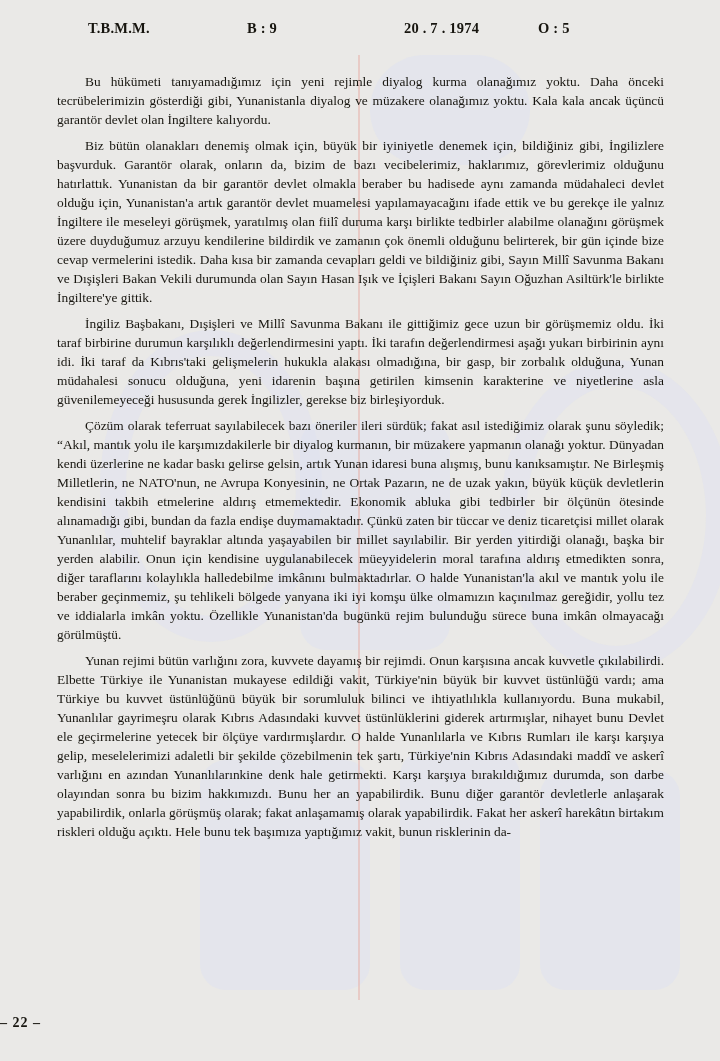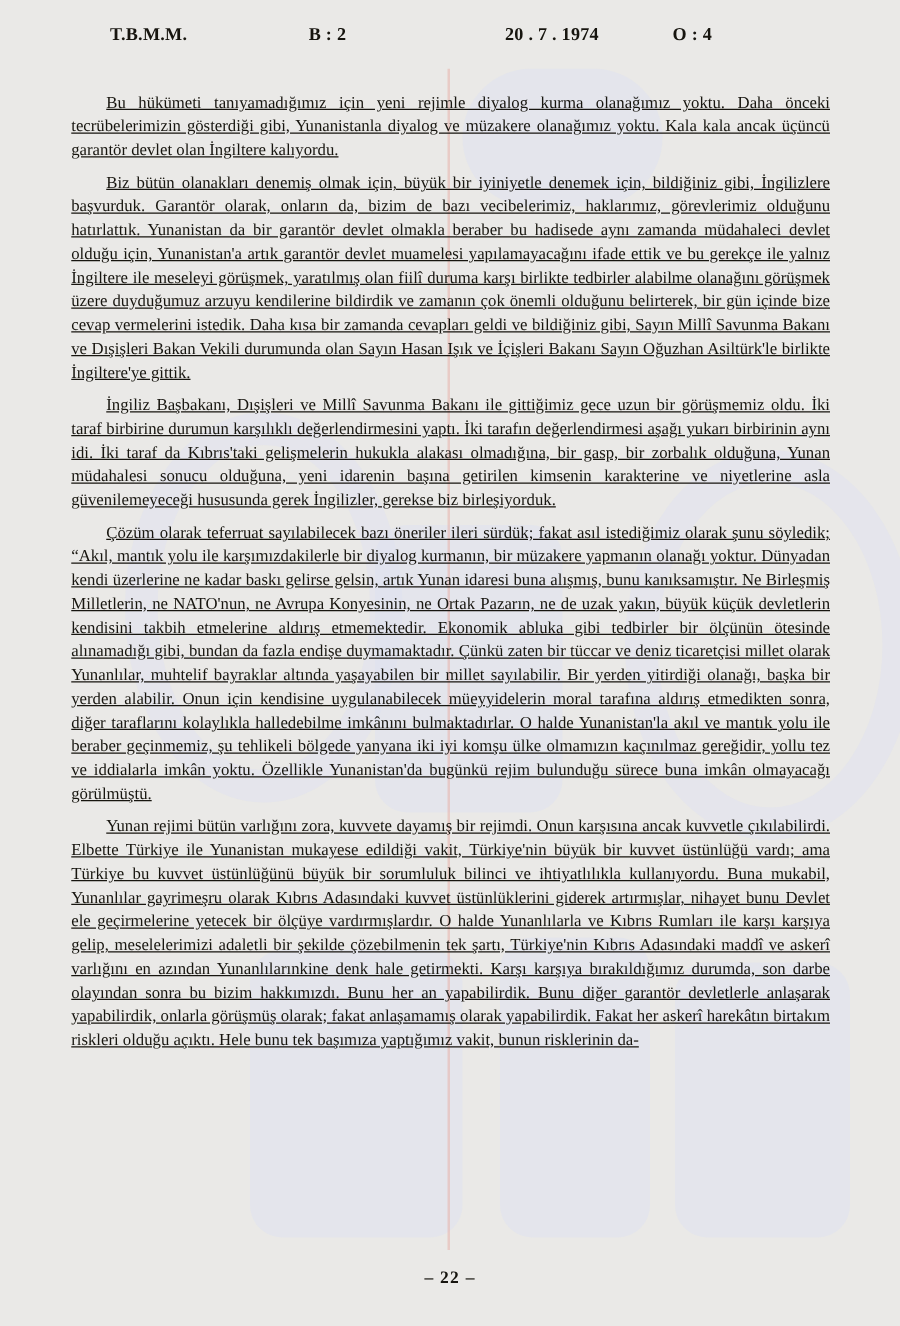--- a/index.html
+++ b/index.html
@@ -33,48 +33,47 @@
   .h-b{left:247px;}
   .h-date{left:404px;}
   .h-o{left:538px;}
   .body-text{
     position:absolute;top:72px;left:57px;width:607px;
     font-size:13.4px;line-height:19px;text-align:justify;
   }
   .body-text p{
     margin:0 0 7px 0;
     text-indent:28px;
-    text-decoration:underline;
   }
   .footer{
     position:absolute;bottom:30px;left:0;right:0;
-    text-align:center;font-weight:bold;font-size:14px;letter-spacing:1px;
+    font-weight:bold;font-size:14px;letter-spacing:1px;
   }
 </style>
 </head>
 <body style="--paper: #eae9e7; --ink: #17150f; --wm: #dfe2f1; --scanline: #e7a79e;">
 
 <div class="page">
 
   <div class="watermark">
     <div class="wm-shape wm-circle" style="left:370px;top:55px;width:160px;height:110px;border-radius:60px;"></div>
     <div class="wm-ring" style="position:absolute;left:100px;top:330px;width:170px;height:260px;"></div>
     <div class="wm-ring" style="position:absolute;left:500px;top:360px;width:180px;height:260px;"></div>
     <div class="wm-shape wm-rect" style="left:300px;top:420px;width:150px;height:230px;"></div>
     <div class="wm-shape wm-rect" style="left:200px;top:760px;width:170px;height:230px;"></div>
     <div class="wm-shape wm-rect" style="left:400px;top:750px;width:120px;height:240px;"></div>
     <div class="wm-shape wm-rect" style="left:540px;top:770px;width:140px;height:220px;"></div>
   </div>
   <div class="scan-line"></div>
 
   <div class="header">
     <span class="h-org">T.B.M.M.</span>
-    <span class="h-b">B : 2</span>
+    <span class="h-b">B : 9</span>
     <span class="h-date">20 . 7 . 1974</span>
-    <span class="h-o">O : 4</span>
+    <span class="h-o">O : 5</span>
   </div>
 
   <div class="body-text">
     <p>Bu hükümeti tanıyamadığımız için yeni rejimle diyalog kurma olanağımız yoktu. Daha önceki tecrübelerimizin gösterdiği gibi, Yunanistanla diyalog ve müzakere olanağımız yoktu. Kala kala ancak üçüncü garantör devlet olan İngiltere kalıyordu.</p>
     <p>Biz bütün olanakları denemiş olmak için, büyük bir iyiniyetle denemek için, bildiğiniz gibi, İngilizlere başvurduk. Garantör olarak, onların da, bizim de bazı vecibelerimiz, haklarımız, görevlerimiz olduğunu hatırlattık. Yunanistan da bir garantör devlet olmakla beraber bu hadisede aynı zamanda müdahaleci devlet olduğu için, Yunanistan'a artık garantör devlet muamelesi yapılamayacağını ifade ettik ve bu gerekçe ile yalnız İngiltere ile meseleyi görüşmek, yaratılmış olan fiilî duruma karşı birlikte tedbirler alabilme olanağını görüşmek üzere duyduğumuz arzuyu kendilerine bildirdik ve zamanın çok önemli olduğunu belirterek, bir gün içinde bize cevap vermelerini istedik. Daha kısa bir zamanda cevapları geldi ve bildiğiniz gibi, Sayın Millî Savunma Bakanı ve Dışişleri Bakan Vekili durumunda olan Sayın Hasan Işık ve İçişleri Bakanı Sayın Oğuzhan Asiltürk'le birlikte İngiltere'ye gittik.</p>
     <p>İngiliz Başbakanı, Dışişleri ve Millî Savunma Bakanı ile gittiğimiz gece uzun bir görüşmemiz oldu. İki taraf birbirine durumun karşılıklı değerlendirmesini yaptı. İki tarafın değerlendirmesi aşağı yukarı birbirinin aynı idi. İki taraf da Kıbrıs'taki gelişmelerin hukukla alakası olmadığına, bir gasp, bir zorbalık olduğuna, Yunan müdahalesi sonucu olduğuna, yeni idarenin başına getirilen kimsenin karakterine ve niyetlerine asla güvenilemeyeceği hususunda gerek İngilizler, gerekse biz birleşiyorduk.</p>
     <p>Çözüm olarak teferruat sayılabilecek bazı öneriler ileri sürdük; fakat asıl istediğimiz olarak şunu söyledik; “Akıl, mantık yolu ile karşımızdakilerle bir diyalog kurmanın, bir müzakere yapmanın olanağı yoktur. Dünyadan kendi üzerlerine ne kadar baskı gelirse gelsin, artık Yunan idaresi buna alışmış, bunu kanıksamıştır. Ne Birleşmiş Milletlerin, ne NATO'nun, ne Avrupa Konyesinin, ne Ortak Pazarın, ne de uzak yakın, büyük küçük devletlerin kendisini takbih etmelerine aldırış etmemektedir. Ekonomik abluka gibi tedbirler bir ölçünün ötesinde alınamadığı gibi, bundan da fazla endişe duymamaktadır. Çünkü zaten bir tüccar ve deniz ticaretçisi millet olarak Yunanlılar, muhtelif bayraklar altında yaşayabilen bir millet sayılabilir. Bir yerden yitirdiği olanağı, başka bir yerden alabilir. Onun için kendisine uygulanabilecek müeyyidelerin moral tarafına aldırış etmedikten sonra, diğer taraflarını kolaylıkla halledebilme imkânını bulmaktadırlar. O halde Yunanistan'la akıl ve mantık yolu ile beraber geçinmemiz, şu tehlikeli bölgede yanyana iki iyi komşu ülke olmamızın kaçınılmaz gereğidir, yollu tez ve iddialarla imkân yoktu. Özellikle Yunanistan'da bugünkü rejim bulunduğu sürece buna imkân olmayacağı görülmüştü.</p>
     <p>Yunan rejimi bütün varlığını zora, kuvvete dayamış bir rejimdi. Onun karşısına ancak kuvvetle çıkılabilirdi. Elbette Türkiye ile Yunanistan mukayese edildiği vakit, Türkiye'nin büyük bir kuvvet üstünlüğü vardı; ama Türkiye bu kuvvet üstünlüğünü büyük bir sorumluluk bilinci ve ihtiyatlılıkla kullanıyordu. Buna mukabil, Yunanlılar gayrimeşru olarak Kıbrıs Adasındaki kuvvet üstünlüklerini giderek artırmışlar, nihayet bunu Devlet ele geçirmelerine yetecek bir ölçüye vardırmışlardır. O halde Yunanlılarla ve Kıbrıs Rumları ile karşı karşıya gelip, meselelerimizi adaletli bir şekilde çözebilmenin tek şartı, Türkiye'nin Kıbrıs Adasındaki maddî ve askerî varlığını en azından Yunanlılarınkine denk hale getirmekti. Karşı karşıya bırakıldığımız durumda, son darbe olayından sonra bu bizim hakkımızdı. Bunu her an yapabilirdik. Bunu diğer garantör devletlerle anlaşarak yapabilirdik, onlarla görüşmüş olarak; fakat anlaşamamış olarak yapabilirdik. Fakat her askerî harekâtın birtakım riskleri olduğu açıktı. Hele bunu tek başımıza yaptığımız vakit, bunun risklerinin da-</p>
   </div>
 

